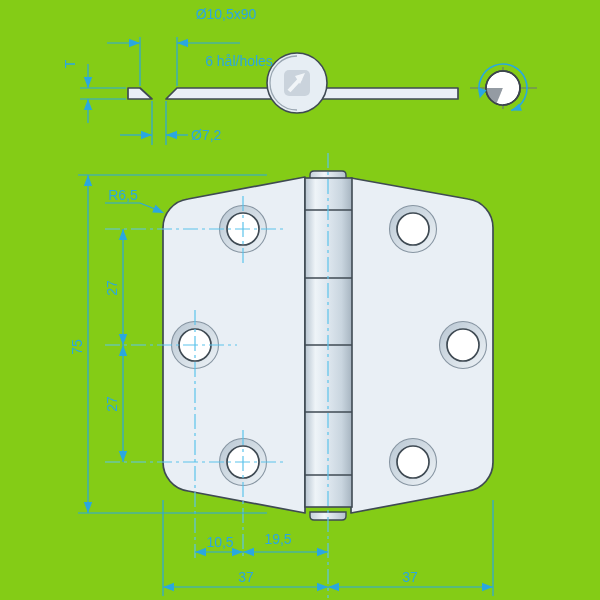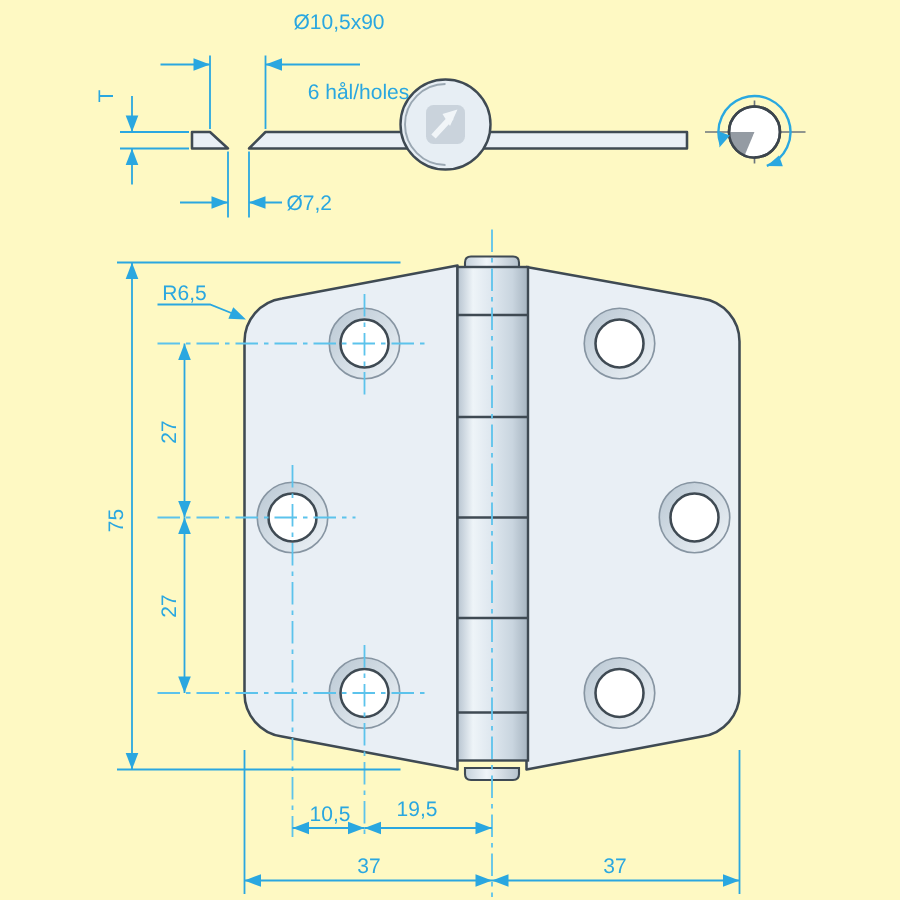--- a/index.html
+++ b/index.html
@@ -1,16 +1,16 @@
 <!DOCTYPE html>
 <html><head>
 <meta charset="utf-8">
 <style>
   html,body{margin:0;padding:0;background:#ffffff;}
-  .stage{position:relative;width:600px;height:600px;background:#fef9c3;overflow:hidden;
+  .stage{position:relative;width:600px;height:600px;background:#84cc16;overflow:hidden;
          font-family:"Liberation Sans", sans-serif;}
   svg{position:absolute;left:0;top:0;}
   text{font-family:"Liberation Sans", sans-serif;font-size:14px;fill:#2aa7e0;}
   .outline{stroke:#3f4a53;stroke-width:1.7;fill:none;stroke-linejoin:round;}
   .plate{fill:#e9eff5;stroke:#3f4a53;stroke-width:1.7;stroke-linejoin:round;}
   .dim{stroke:#2aa7e0;stroke-width:1.2;fill:none;}
   .cl{stroke:#5cc3ec;stroke-width:1.2;fill:none;stroke-dasharray:15 4 3 4;}
   .arw{fill:#2aa7e0;stroke:none;}
   .grayline{stroke:#6b747c;stroke-width:1.1;fill:none;}
 </style>

